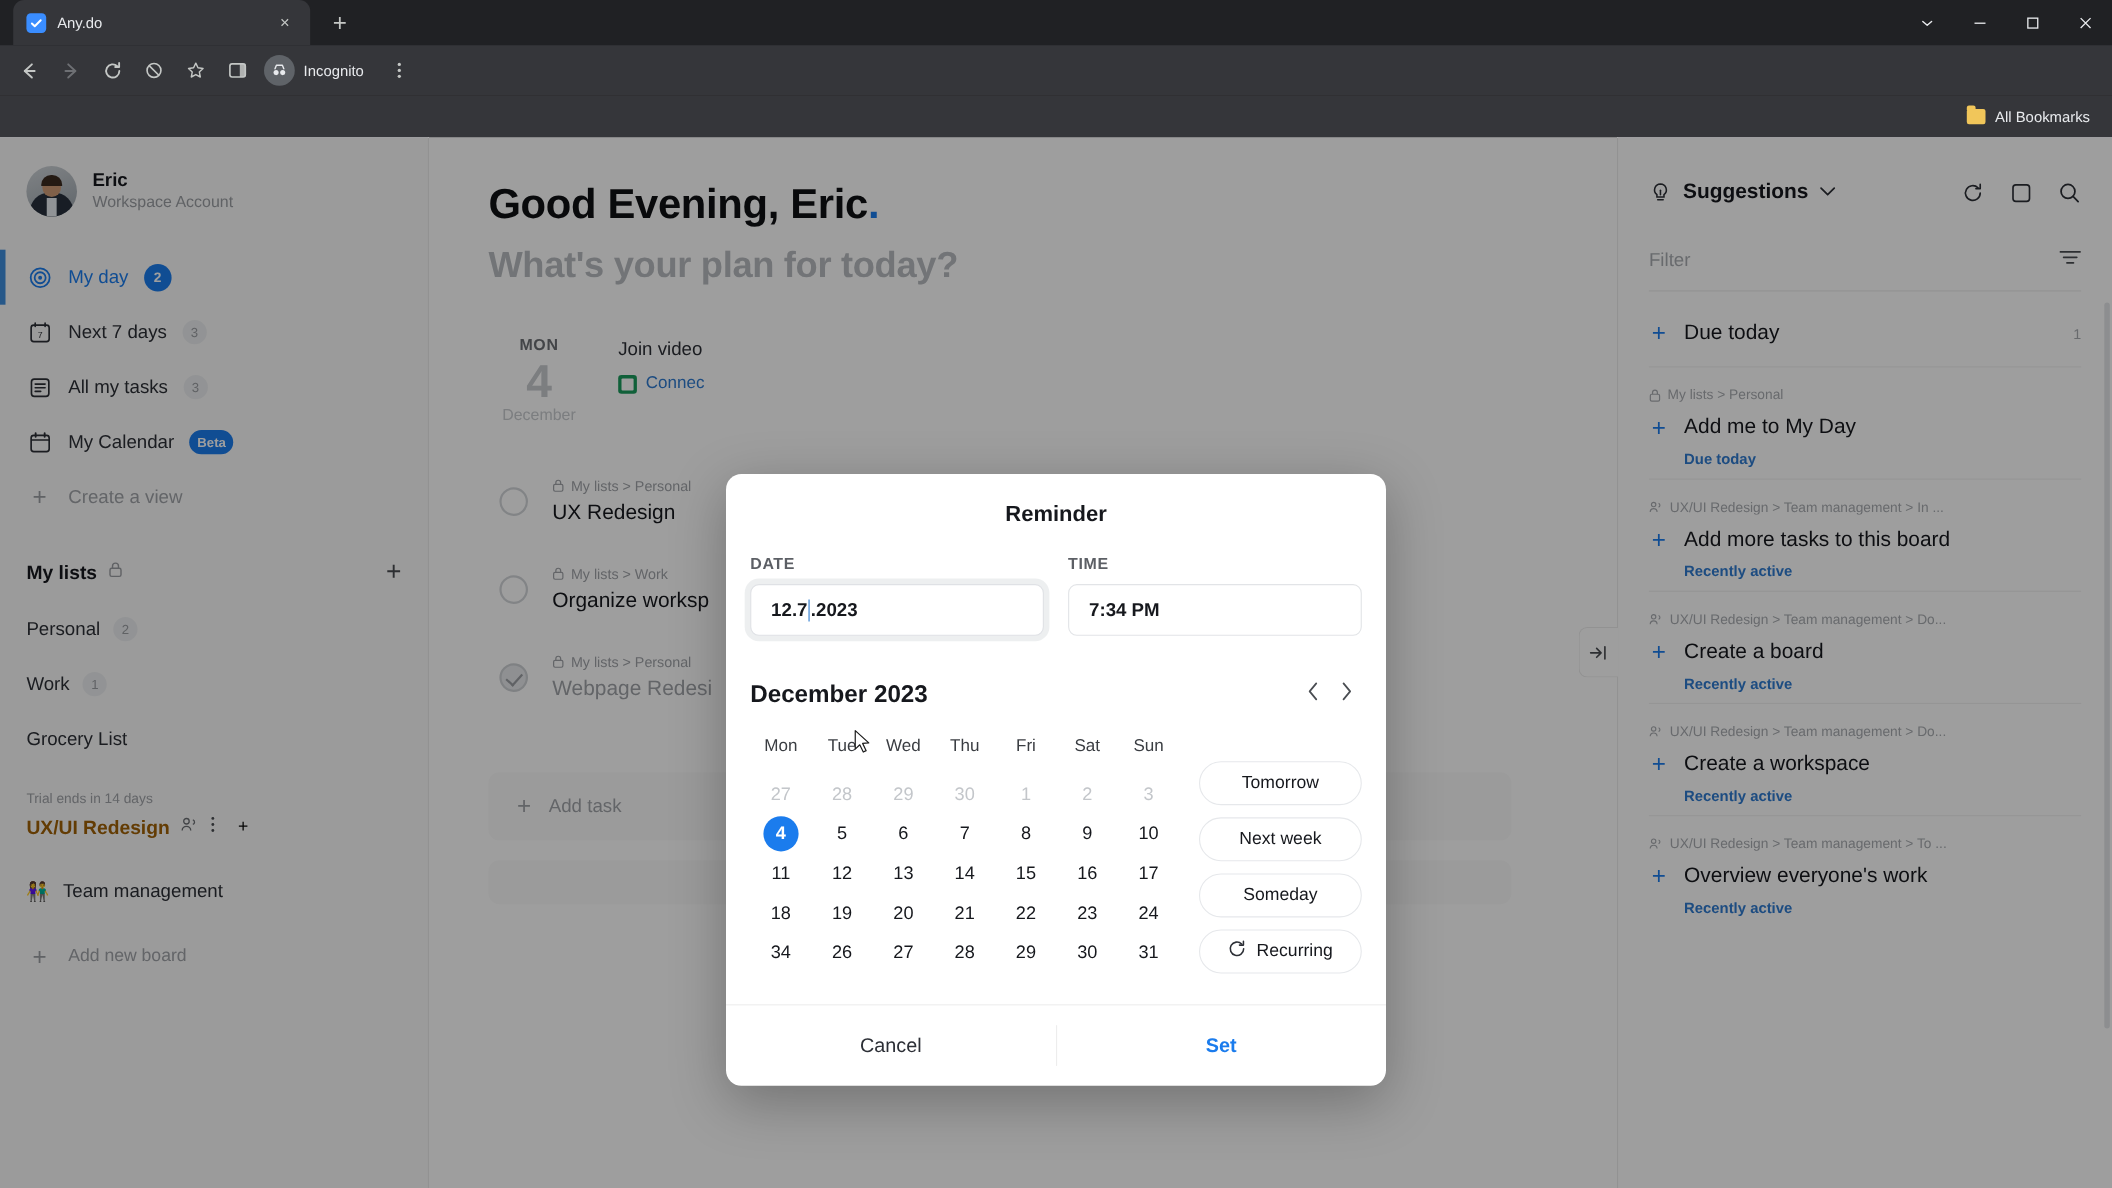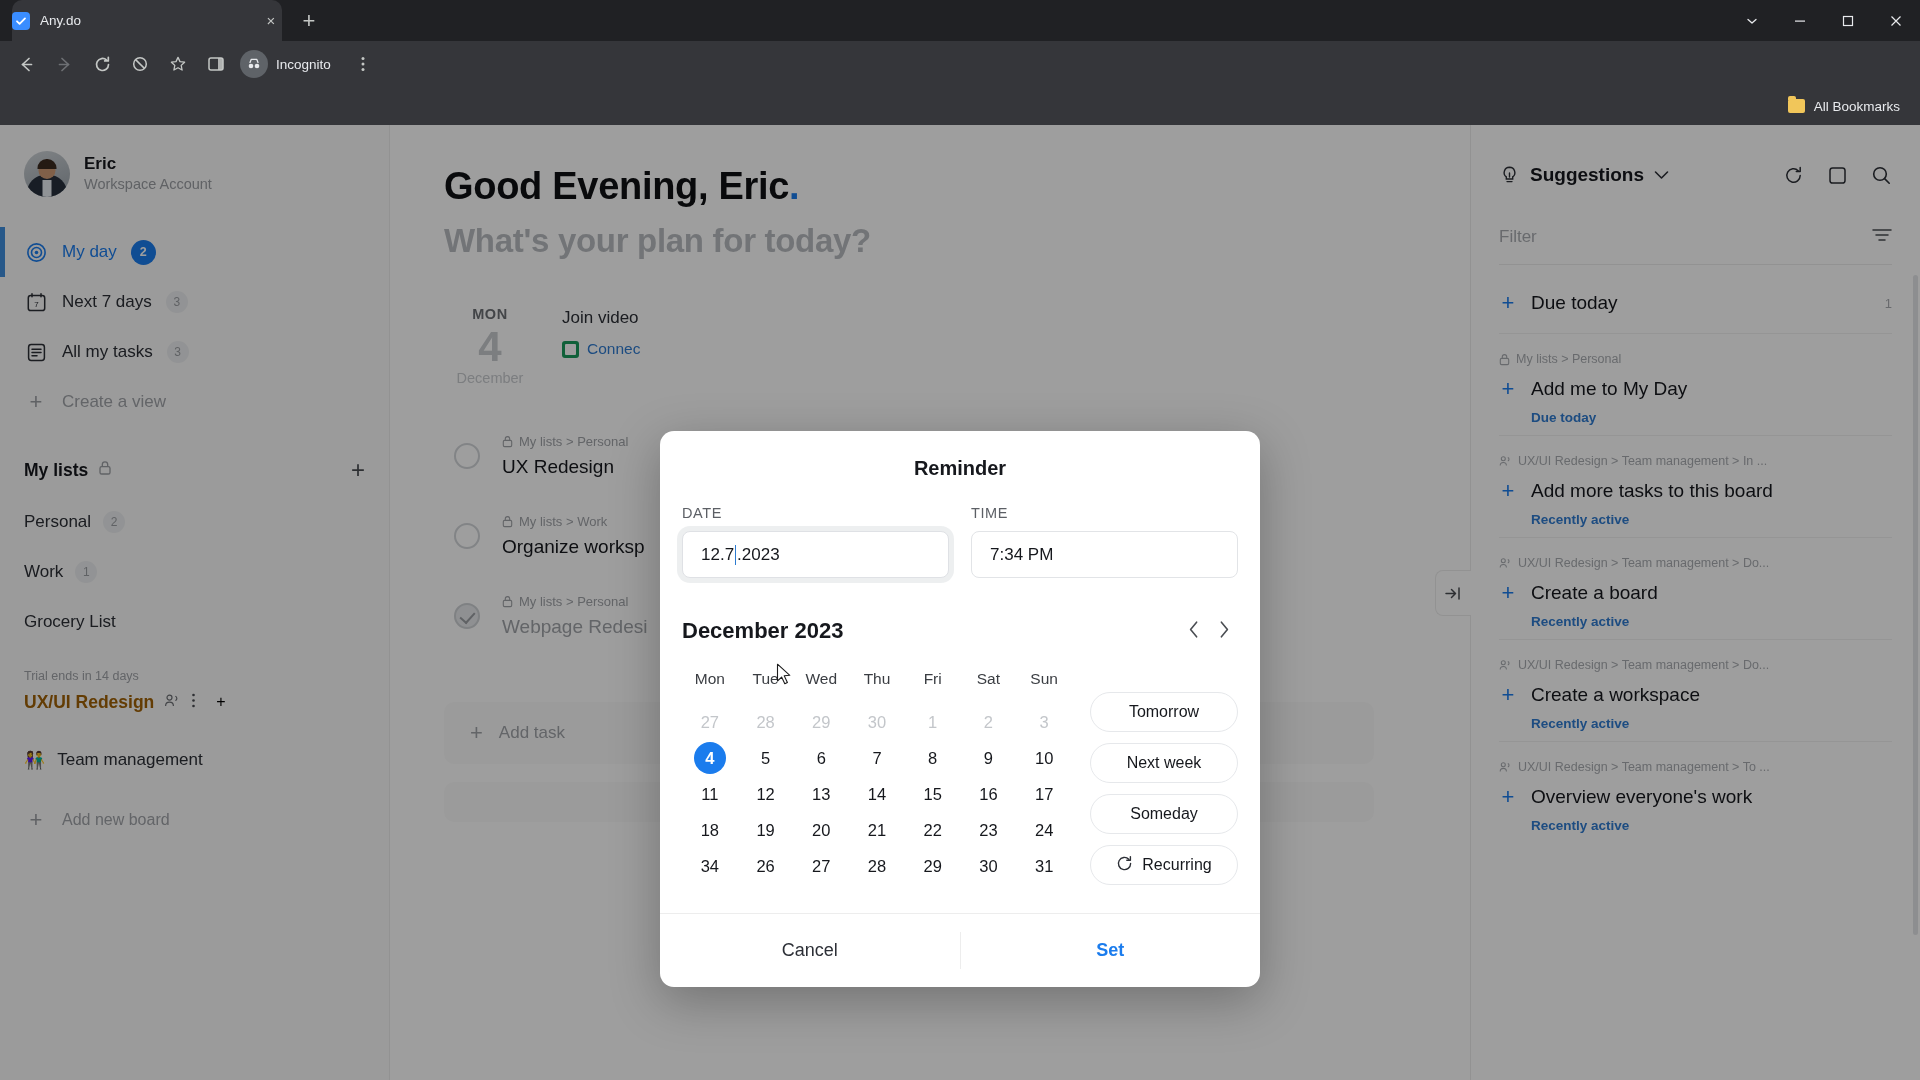--- a/index.html
+++ b/index.html
@@ -11,21 +11,21 @@
   }
 
   
   .browser { width: 1920px; height: 1080px; position: relative; background:#202124; }
   .tabstrip {
     height: 41px; background: #202124; display: flex; align-items: flex-end;
     padding-left: 12px; position: relative;
   }
   .tab {
     width: 270px; height: 41px; background:#35363a; border-radius: 10px 10px 0 0;
-    display:flex; align-items:center; padding: 0 0; gap: 10px; position: relative;
+    display:flex; align-items:center; padding: 0 12px; gap: 10px; position: relative;
   }
   .tab-fav {
     width: 18px; height: 18px; border-radius: 4px; background:#3a8dff;
     display:flex; align-items:center; justify-content:center; flex:none;
   }
   .tab-fav svg { display:block; }
   .tab-title {
     color: #e8eaed; font-size: 13.5px; flex: 1; white-space: nowrap;
     overflow: hidden; text-overflow: ellipsis;
   }
@@ -168,21 +168,21 @@
 
   
   .dialog {
     position:absolute; z-index: 100; left: 660px; top: 306px; width: 600px; border-radius: 14px;
     background:#fff; box-shadow: 0 14px 50px rgba(0,0,0,.28); overflow:hidden;
   }
   .dlg-title { height: 74px; display:flex; align-items:center; justify-content:center;
     font-size: 20px; font-weight:700; color:#16181d; }
   .dlg-body { padding: 0 22px 0 22px; background:#fff; }
   .fields { display:flex; gap: 22px; }
-  .field { flex:1; }
+  .field { flex:1;font-weight:bold; }
   .field .lab { font-size: 14.5px; color:#5c5f65; letter-spacing:.6px; margin-bottom: 10px; }
   .inp { height: 47px; border:1px solid #e2e4e7; border-radius: 8px; display:flex; align-items:center;
     padding: 0 18px; font-size: 17px; color:#16181d; background:#fff; position:relative; }
   .inp.focused { box-shadow: 0 0 0 5px rgba(175,180,188,.22); border-color:#dfe1e5; }
   .caret { display:inline-block; width: 1px; height: 20px; background:#2c7bd0; margin: 0 1px; vertical-align: -4px;}
 
   .cal-hdr { display:flex; align-items:center; margin-top: 40px; }
   .cal-month { font-size: 22px; font-weight: 700; color:#16181d; flex:1; }
   .cal-nav { display:flex; align-items:center; gap: 18px; padding-right: 8px; color:#4a4d52; }
   .cal-wrap { display:flex; gap: 18px; margin-top: 26px; }
@@ -352,20 +352,31 @@
         <span class="sb-ico">
           <svg width="21" height="21" viewBox="0 0 21 21">
               <rect x="2.6" y="2.6" width="15.8" height="15.8" rx="2.6" stroke="#2c2f36" stroke-width="1.5" fill="none"></rect>
               <path d="M6 7.2h9M6 10.5h9M6 13.8h5" stroke="#2c2f36" stroke-width="1.5" stroke-linecap="round"></path>
             </svg>
         </span>
         <span>All my tasks</span>
         <span class="sb-badge grey">3</span>
       </div>
 
+      <div class="sb-item">
+        <span class="sb-ico">
+          <svg width="21" height="21" viewBox="0 0 21 21">
+              <rect x="2.3" y="3.8" width="16.4" height="14.8" rx="2.4" stroke="#2c2f36" stroke-width="1.5" fill="none"></rect>
+              <path d="M2.3 8h16.4" stroke="#2c2f36" stroke-width="1.5"></path>
+              <path d="M6.4 1.9v3.2M14.6 1.9v3.2" stroke="#2c2f36" stroke-width="1.7" stroke-linecap="round"></path>
+            </svg>
+        </span>
+        <span>My Calendar</span>
+        <span class="sb-badge beta">Beta</span>
+      </div>
 
       <div class="sb-item muted">
         <span class="sb-plus">+</span>
         <span>Create a view</span>
       </div>
 
       <div class="sb-section">
         <span class="t">My lists</span>
         <span>
           <svg width="14" height="16" viewBox="0 0 14 16">

